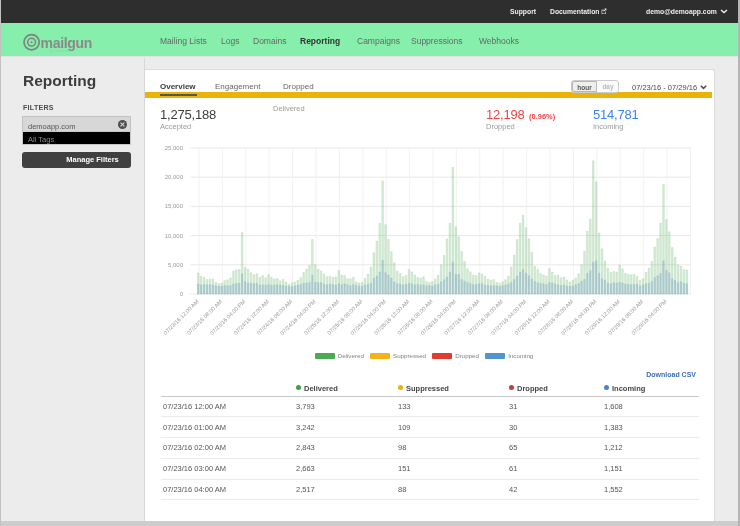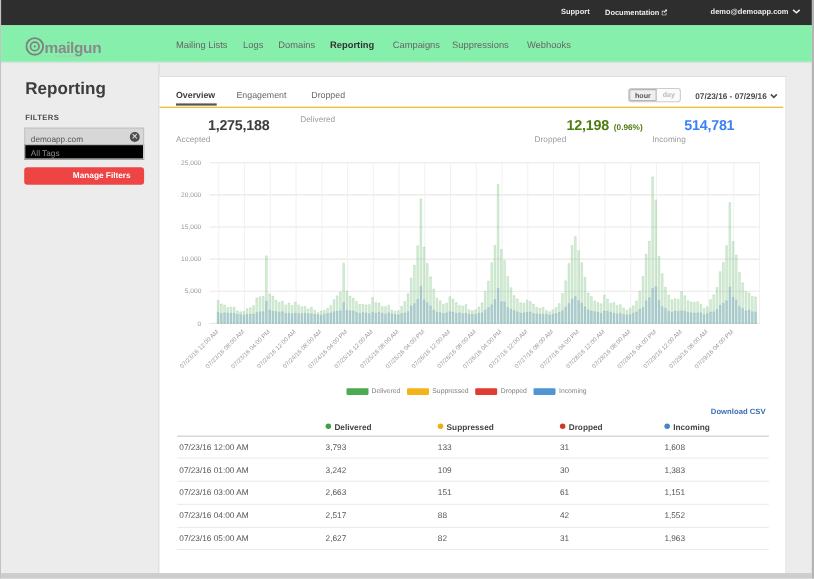--- a/index.html
+++ b/index.html
@@ -12,35 +12,35 @@
 .nav.active{color:#333;font-weight:bold;}
 .redline{position:absolute;left:299px;top:48px;width:43px;height:2px;background:#bc4343;}
 .sidebar{position:absolute;left:0;top:58px;width:144px;height:463px;background:#ececec;border-right:1px solid #d8d8d8;}
 .sb-title{position:absolute;left:22px;top:14px;font-size:15.5px;font-weight:bold;color:#3d3d3d;}
 .sb-filters{position:absolute;left:22px;top:46px;font-size:7px;font-weight:bold;color:#4a4a4a;letter-spacing:0.3px;}
 .chip{position:absolute;left:21px;top:58px;width:109px;height:15px;background:#d7d7d7;border:1px solid #c2c2c2;border-bottom:none;}
 .chip span{position:absolute;left:5px;top:5px;font-size:7.5px;color:#555;}
 .chip .x{position:absolute;right:3px;top:2.5px;width:9px;height:9px;border-radius:50%;background:#4d4d4d;color:#d7d7d7;font-size:7px;line-height:9px;text-align:center;font-weight:bold;}
 .alltags{position:absolute;left:21px;top:73px;width:109px;height:14px;background:#000000;border:1px solid #c9c9c9;}
 .alltags span{position:absolute;left:5px;top:3px;font-size:7.5px;color:#8a8a8a;}
-.managebtn{position:absolute;left:21px;top:94px;width:109px;height:16px;background:#ef4444;border-radius:3px;color:#fff;font-size:7.5px;font-weight:bold;text-align:center;line-height:16px;padding-left:32px;}
+.managebtn{position:absolute;left:21px;top:94px;width:109px;height:16px;background:#404040;border-radius:3px;color:#fff;font-size:7.5px;font-weight:bold;text-align:center;line-height:16px;padding-left:32px;}
 .panel{position:absolute;left:144px;top:69px;width:570px;height:452px;background:#fff;border:1px solid #ddd;border-left:none;border-bottom:none;}
-.tabs{position:absolute;left:0;top:0;width:567px;height:28px;border-bottom:1px solid #eab308;}
+.tabs{position:absolute;left:0;top:0;width:567px;height:28px;border-bottom:6px solid #eab308;}
 .tab{position:absolute;top:12px;font-size:8px;color:#666;}
 .tab.active{color:#3a3a3a;font-weight:bold;}
 .tabline{position:absolute;left:15px;top:24px;width:37px;height:2px;background:#555;}
 .toggle{position:absolute;left:426px;top:10px;width:48px;height:13px;border:1px solid #ccc;border-radius:3px;background:#fbfbfb;}
 .toggle .hour{position:absolute;left:0;top:0;width:25px;height:11px;background:#efefef;border:1px solid #b5b5b5;border-radius:2px 0 0 2px;font-size:6.5px;font-weight:bold;color:#555;text-align:center;line-height:11px;}
 .toggle .day{position:absolute;left:26px;top:0;width:20px;height:11px;font-size:6.5px;font-weight:bold;color:#bbb;text-align:center;line-height:11px;}
-.daterange{position:absolute;left:487px;top:13px;font-size:7.5px;font-weight:bold;color:#4a4a4a;}
+.daterange{position:absolute;left:487px;top:13px;font-size:7.5px;font-weight:normal;color:#4a4a4a;}
 .stat{position:absolute;top:35px;}
-.stat .v{font-size:13px;font-weight:bold;letter-spacing:-0.2px;margin-left:29px;}
+.stat .v{font-size:13px;font-weight:normal;letter-spacing:-0.2px;}
 .stat .p{font-size:7.5px;font-weight:bold;}
 .stat .l{font-size:7.5px;color:#9b9b9b;margin-top:-1px;}
-.c-dark{color:#3d3d3d;} .c-green{color:#3f9e44;} .c-orange{color:#efad10;} .c-red{color:#4d7c0f;} .c-blue{color:#3b82f6;}
+.c-dark{color:#3d3d3d;} .c-green{color:#3f9e44;} .c-orange{color:#efad10;} .c-red{color:#ef4444;} .c-blue{color:#3b82f6;}
 .legend{position:absolute;left:0;top:282px;width:558px;height:12px;text-align:center;font-size:0;}
 .legend .it{display:inline-block;margin:0 3.1px;}
 .legend .sw{display:inline-block;width:20px;height:6px;border-radius:1px;vertical-align:middle;}
 .legend .lt{display:inline-block;font-size:6.2px;color:#808080;vertical-align:middle;margin-left:3px;}
 .dlcsv{position:absolute;right:18px;top:301px;font-size:7px;font-weight:bold;color:#3c6eb4;}
 table.data{position:absolute;left:16px;top:312px;width:538px;border-collapse:collapse;font-size:7.5px;color:#555;}
 table.data th{font-weight:bold;color:#444;text-align:left;padding:0;height:14px;border-bottom:1px solid #c9c9c9;vertical-align:middle;}
 table.data td{padding:0;height:20.8px;border-bottom:1px solid #ebebeb;vertical-align:middle;}
 .dot{display:inline-block;width:5px;height:5px;border-radius:50%;vertical-align:1px;margin-right:3px;}
 table.data td:first-child{padding-left:2px;}
@@ -210,37 +210,37 @@
             <td>1,608</td>
           </tr>
       <tr>
             <td>07/23/16 01:00 AM</td>
             <td>3,242</td>
             <td>109</td>
             <td>30</td>
             <td>1,383</td>
           </tr>
       <tr>
+            <td>07/23/16 02:00 AM</td>
+            <td>2,843</td>
+            <td>98</td>
+            <td>65</td>
+            <td>1,212</td>
+          </tr>
+      <tr>
             <td>07/23/16 03:00 AM</td>
             <td>2,663</td>
             <td>151</td>
             <td>61</td>
             <td>1,151</td>
           </tr>
       <tr>
             <td>07/23/16 04:00 AM</td>
             <td>2,517</td>
             <td>88</td>
             <td>42</td>
             <td>1,552</td>
           </tr>
-      <tr>
-            <td>07/23/16 05:00 AM</td>
-            <td>2,627</td>
-            <td>82</td>
-            <td>31</td>
-            <td>1,963</td>
-          </tr>
     </tbody>
       </table>
   </div>
   <div class="bottomstrip"></div>
 </div>
 
 </body></html>

